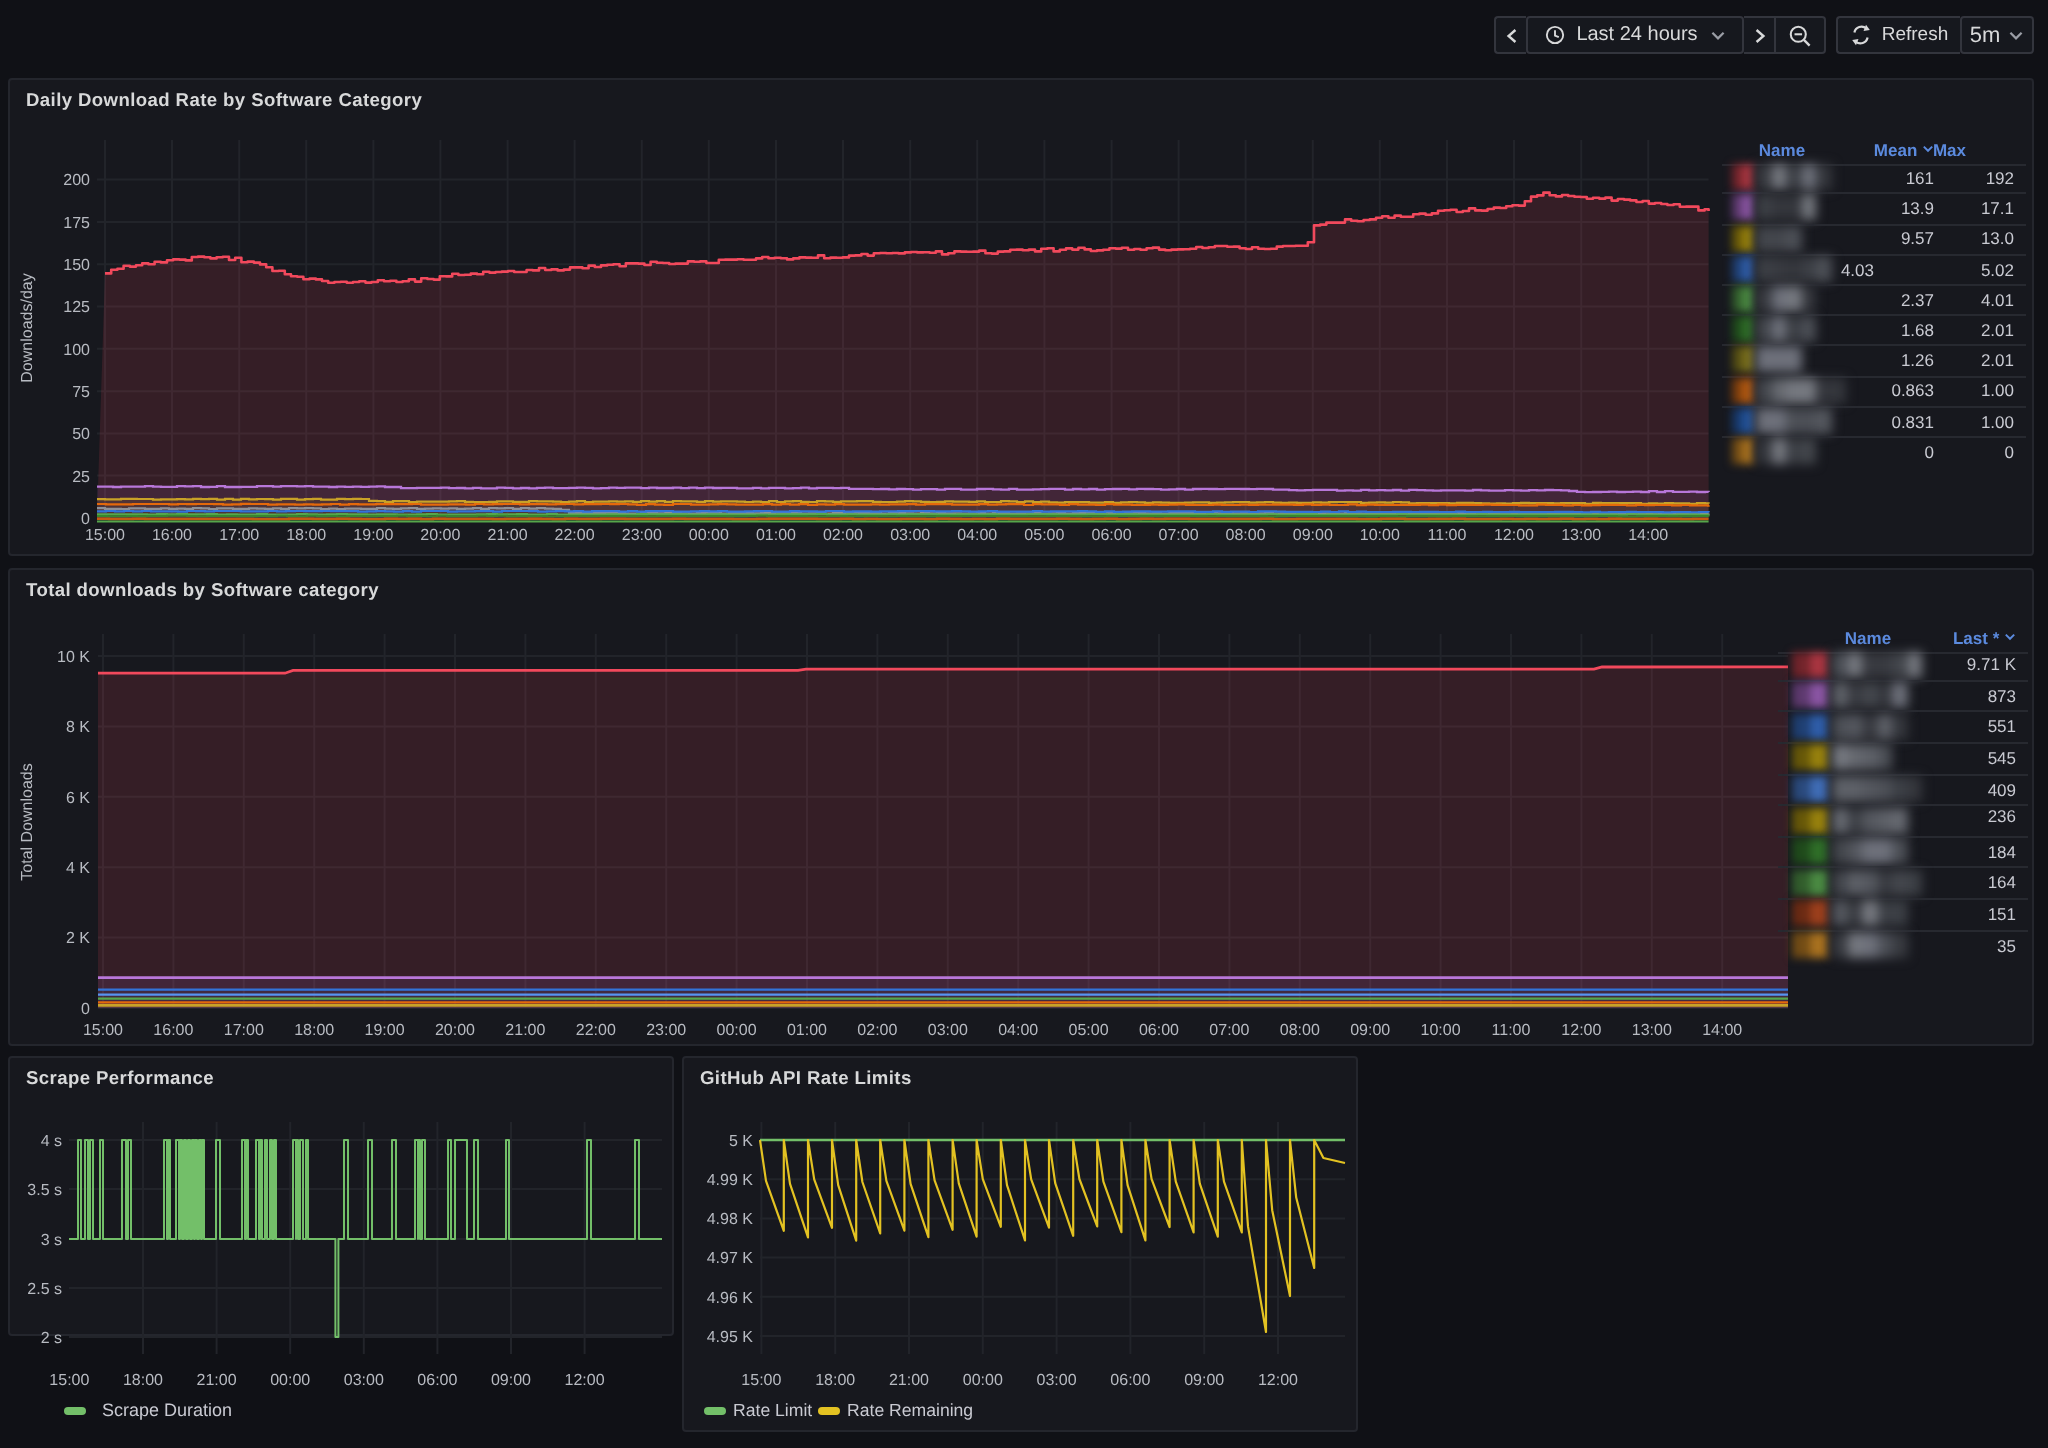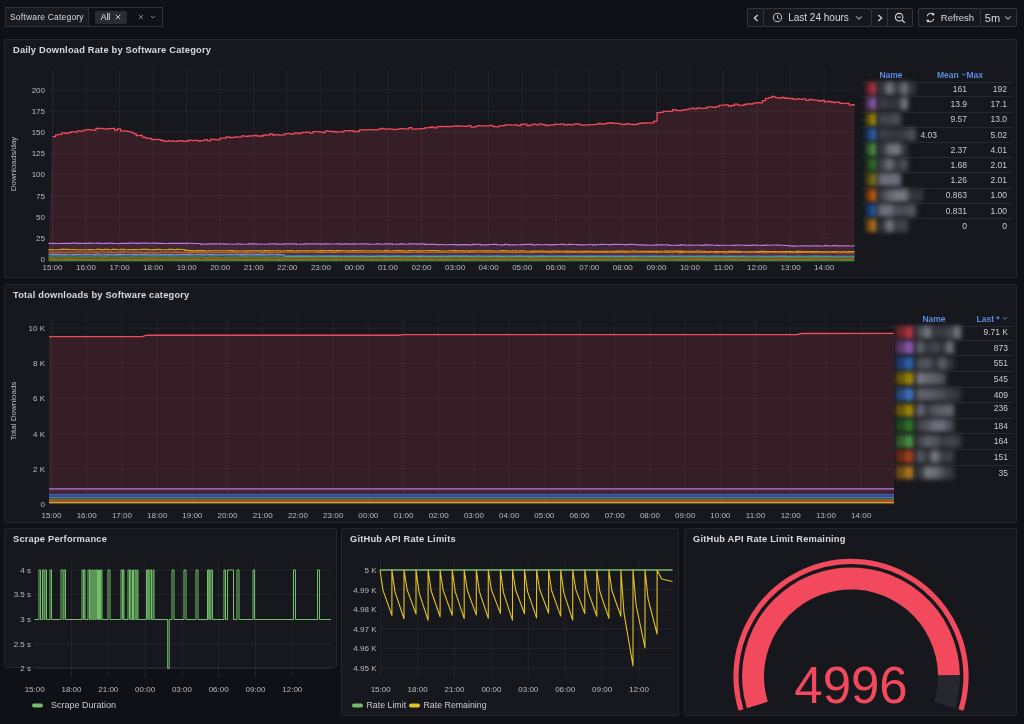--- a/index.html
+++ b/index.html
@@ -8,34 +8,20 @@
 .mos{position:absolute;display:flex;filter:blur(2.6px)}
 .mos span{display:block}
 .sw{position:absolute;filter:blur(2px)}
 .val{position:absolute;font-size:8.5px;color:#c9cad2;text-align:right}
 .hdr{position:absolute;font-size:8.5px;font-weight:600;color:#5b8ade}
 .sep{position:absolute;height:1px;background:#272930}
 .btn{position:absolute;border:1px solid #33353d;background:#16181e;border-radius:2px;color:#d8d9da;font-size:10px;font-weight:500;display:flex;align-items:center;justify-content:center}
 </style></head><body>
 <div style="position:relative;width:1024px;height:724px">
 
-<div class="abs" style="left:5px;top:7px;height:20px;display:flex">
- <div style="border:1px solid #2e3038;background:#191b21;height:20px;padding:0 4px;display:flex;align-items:center;font-size:8.5px;font-weight:500;color:#d8d9da;letter-spacing:0.2px">Software Category</div>
- <div style="border:1px solid #2e3038;border-left:none;height:20px;display:flex;align-items:center;padding:0 6px;width:74px">
-   <span style="background:#2a2c34;border-radius:2px;height:13px;display:flex;align-items:center;padding:0 6px;font-size:8.5px;color:#e6e7e9;font-weight:500">All&nbsp;&nbsp;<svg width="6" height="6" viewBox="0 0 8 8">
-            <path d="M1 1 L7 7 M7 1 L1 7" stroke="#c3c5cb" stroke-width="1.3"></path>
-          </svg></span>
-   <svg width="8" height="8" viewBox="0 0 10 10" style="margin-left:11px">
-          <path d="M1.5 1.5 L8.5 8.5 M8.5 1.5 L1.5 8.5" stroke="#9a9da5" stroke-width="1.3"></path>
-        </svg>
-   <svg width="8" height="6" viewBox="0 0 10 7" style="margin-left:6px">
-          <path d="M1.5 1.5 L5 5 L8.5 1.5" stroke="#9a9da5" stroke-width="1.4" fill="none"></path>
-        </svg>
- </div>
-</div>
 
 <div class="btn" style="left:747px;top:8px;width:16px;height:19px;border-right:none;border-radius:2px 0 0 2px">
       <svg width="6" height="8" viewBox="0 0 7 9">
         <path d="M5.5 1 L1.5 4.5 L5.5 8" stroke="#d8d9da" stroke-width="1.4" fill="none"></path>
       </svg>
     </div>
 <div class="btn" style="left:763px;top:8px;width:109px;height:19px">
   <svg width="11" height="11" viewBox="0 0 14 14" style="margin-right:5px">
         <circle cx="7" cy="7" r="5.2" stroke="#d8d9da" stroke-width="1.2" fill="none"></circle>
         <path d="M7 4 L7 7.4 L9.4 8.4" stroke="#d8d9da" stroke-width="1.2" fill="none"></path>
@@ -573,21 +559,12 @@
         <text x="186.3" y="163.3" font-size="8" fill="#b8bbc2" text-anchor="middle">03:00</text>
         <text x="223.2" y="163.3" font-size="8" fill="#b8bbc2" text-anchor="middle">06:00</text>
         <text x="260.1" y="163.3" font-size="8" fill="#b8bbc2" text-anchor="middle">09:00</text>
         <text x="297.0" y="163.3" font-size="8" fill="#b8bbc2" text-anchor="middle">12:00</text>
         <rect x="10" y="174.5" width="11" height="4" rx="2" fill="#73BF69"></rect>
         <text x="24.5" y="179.2" font-size="8.8" fill="#c9cad2">Rate Limit</text>
         <rect x="67" y="174.5" width="11" height="4" rx="2" fill="#e3c222"></rect>
         <text x="81.5" y="179.2" font-size="8.8" fill="#c9cad2">Rate Remaining</text>
       </svg>
     </div>
-<div class="panel" style="left:684px;top:528px;width:333px;height:188px">
-      <div class="ptitle">GitHub API Rate Limit Remaining</div>
-      <svg class="abs" style="left:0;top:0" width="333" height="188">
-        <path d="M53.54 181.78A117.60 117.60 0 1 1 278.46 181.78L273.49 180.26A112.40 112.40 0 1 0 58.51 180.26Z" fill="#F2495C"></path>
-        <path d="M61.86 179.24A108.90 108.90 0 1 1 274.90 146.36L253.00 146.57A87.00 87.00 0 1 0 82.80 172.84Z" fill="#F2495C"></path>
-        <path d="M274.90 146.36A108.90 108.90 0 0 1 270.14 179.24L249.20 172.84A87.00 87.00 0 0 0 253.00 146.57Z" fill="#262830"></path>
-        <text x="166" y="174.2" font-size="51" fill="#F2495C" text-anchor="middle" font-weight="400">4996</text>
-      </svg>
-    </div>
 </div>
 </body></html>

